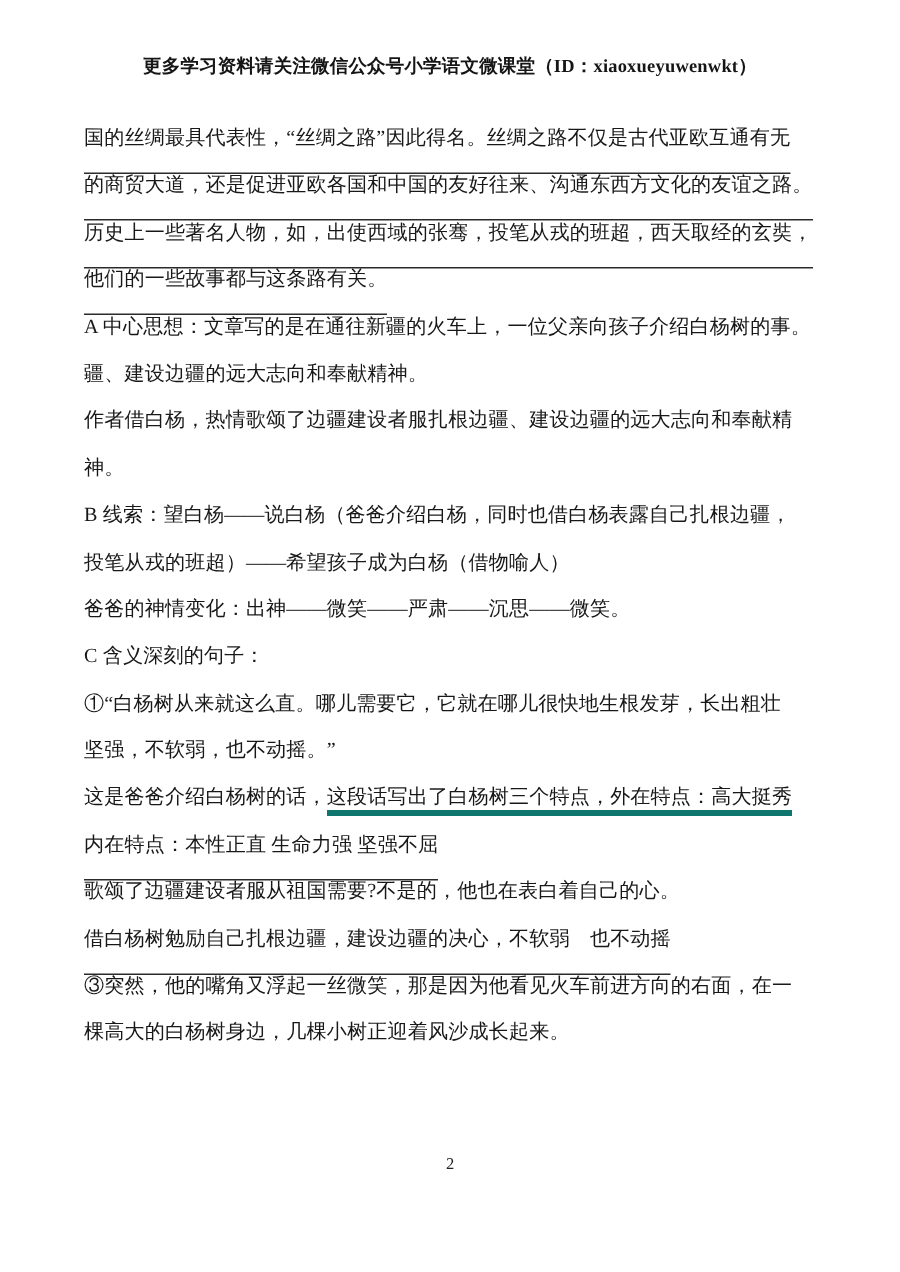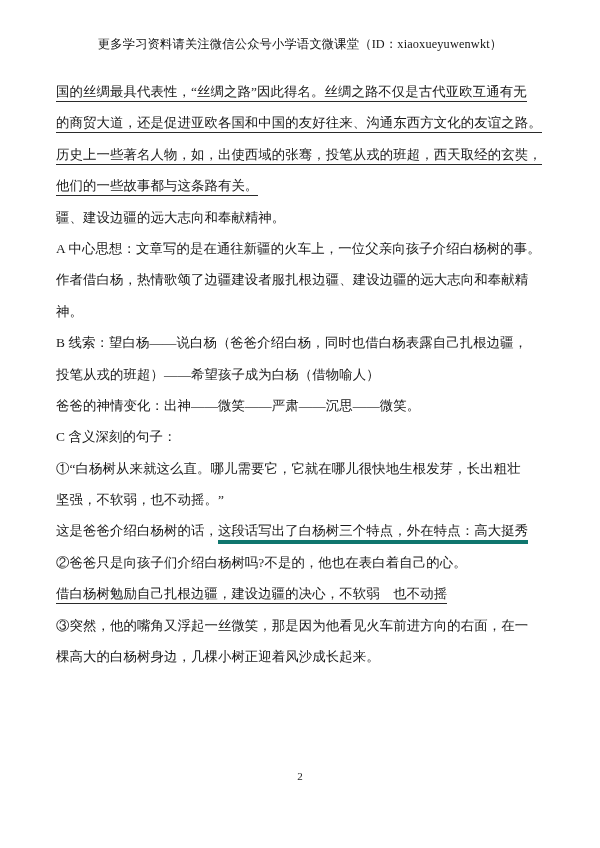--- a/index.html
+++ b/index.html
@@ -24,21 +24,21 @@
   }
 
   
   .page-header {
     position: absolute;
     top: 36px;
     left: 0;
     width: 600px;
     text-align: center;
     font-size: 12.3px;
-    font-weight: normal;
+    font-weight: bold;
     letter-spacing: 0.15px;
     color: #151515;
     line-height: 1.4;
     white-space: nowrap;
   }
 
   
   .body-block {
     position: absolute;
     top: 76px;
@@ -52,21 +52,21 @@
     height: 31.4px;
     color: #181818;
     letter-spacing: 0.1px;
     white-space: nowrap;
     overflow: visible;
   }
 
   
   .line.u > .seg-main {
     border-bottom: 1px solid #2a2a2a;
-    padding-bottom: 2px;
+    padding-bottom: 16px;
   }
 
   
   .seg {
     display: inline;
   }
   .seg.ul {
     border-bottom: 4px solid #0f766e;
     padding-bottom: 2px;
   }
@@ -88,32 +88,33 @@
 
 <div class="page">
 
   <div class="page-header">更多学习资料请关注微信公众号小学语文微课堂（ID：xiaoxueyuwenwkt）</div>
 
   <div class="body-block">
       <div class="line u"><span class="seg-main">国的丝绸最具代表性，“丝绸之路”因此得名。丝绸之路不仅是古代亚欧互通有无</span></div>
       <div class="line u"><span class="seg-main">的商贸大道，还是促进亚欧各国和中国的友好往来、沟通东西方文化的友谊之路。</span></div>
       <div class="line u"><span class="seg-main">历史上一些著名人物，如，出使西域的张骞，投笔从戎的班超，西天取经的玄奘，</span></div>
       <div class="line u"><span class="seg-main">他们的一些故事都与这条路有关。</span></div>
+      <div class="line"><span class="seg-main">A 中心思想：文章写的是在通往新疆的火车上，一位父亲向孩子介绍白杨树的事。</span></div>
       <div class="line"><span class="seg-main">疆、建设边疆的远大志向和奉献精神。</span></div>
-      <div class="line"><span class="seg-main">A 中心思想：文章写的是在通往新疆的火车上，一位父亲向孩子介绍白杨树的事。</span></div>
       <div class="line"><span class="seg-main">作者借白杨，热情歌颂了边疆建设者服扎根边疆、建设边疆的远大志向和奉献精</span></div>
       <div class="line"><span class="seg-main">神。</span></div>
       <div class="line"><span class="seg-main">B 线索：望白杨——说白杨（爸爸介绍白杨，同时也借白杨表露自己扎根边疆，</span></div>
       <div class="line"><span class="seg-main">投笔从戎的班超）——希望孩子成为白杨（借物喻人）</span></div>
       <div class="line"><span class="seg-main">爸爸的神情变化：出神——微笑——严肃——沉思——微笑。</span></div>
       <div class="line"><span class="seg-main">C 含义深刻的句子：</span></div>
       <div class="line"><span class="seg-main">①“白杨树从来就这么直。哪儿需要它，它就在哪儿很快地生根发芽，长出粗壮</span></div>
       <div class="line"><span class="seg-main">坚强，不软弱，也不动摇。”</span></div>
       <div class="line"><span class="seg">这是爸爸介绍白杨树的话，</span><span class="seg ul">这段话写出了白杨树三个特点，外在特点：高大挺秀</span></div>
-      <div class="line"><span class="seg-main">②爸爸只是向孩子们介绍白杨树吗?不是的，他也在表白着自己的心。</span></div>
+      <div class="line u"><span class="seg-main">内在特点：本性正直 生命力强 坚强不屈</span></div>
+      <div class="line"><span class="seg-main">歌颂了边疆建设者服从祖国需要?不是的，他也在表白着自己的心。</span></div>
       <div class="line u"><span class="seg-main">借白杨树勉励自己扎根边疆，建设边疆的决心，不软弱　也不动摇</span></div>
       <div class="line"><span class="seg-main">③突然，他的嘴角又浮起一丝微笑，那是因为他看见火车前进方向的右面，在一</span></div>
       <div class="line"><span class="seg-main">棵高大的白杨树身边，几棵小树正迎着风沙成长起来。</span></div>
     </div>
 
   <div class="page-number">2</div>
 
 </div>
 
 </body></html>

